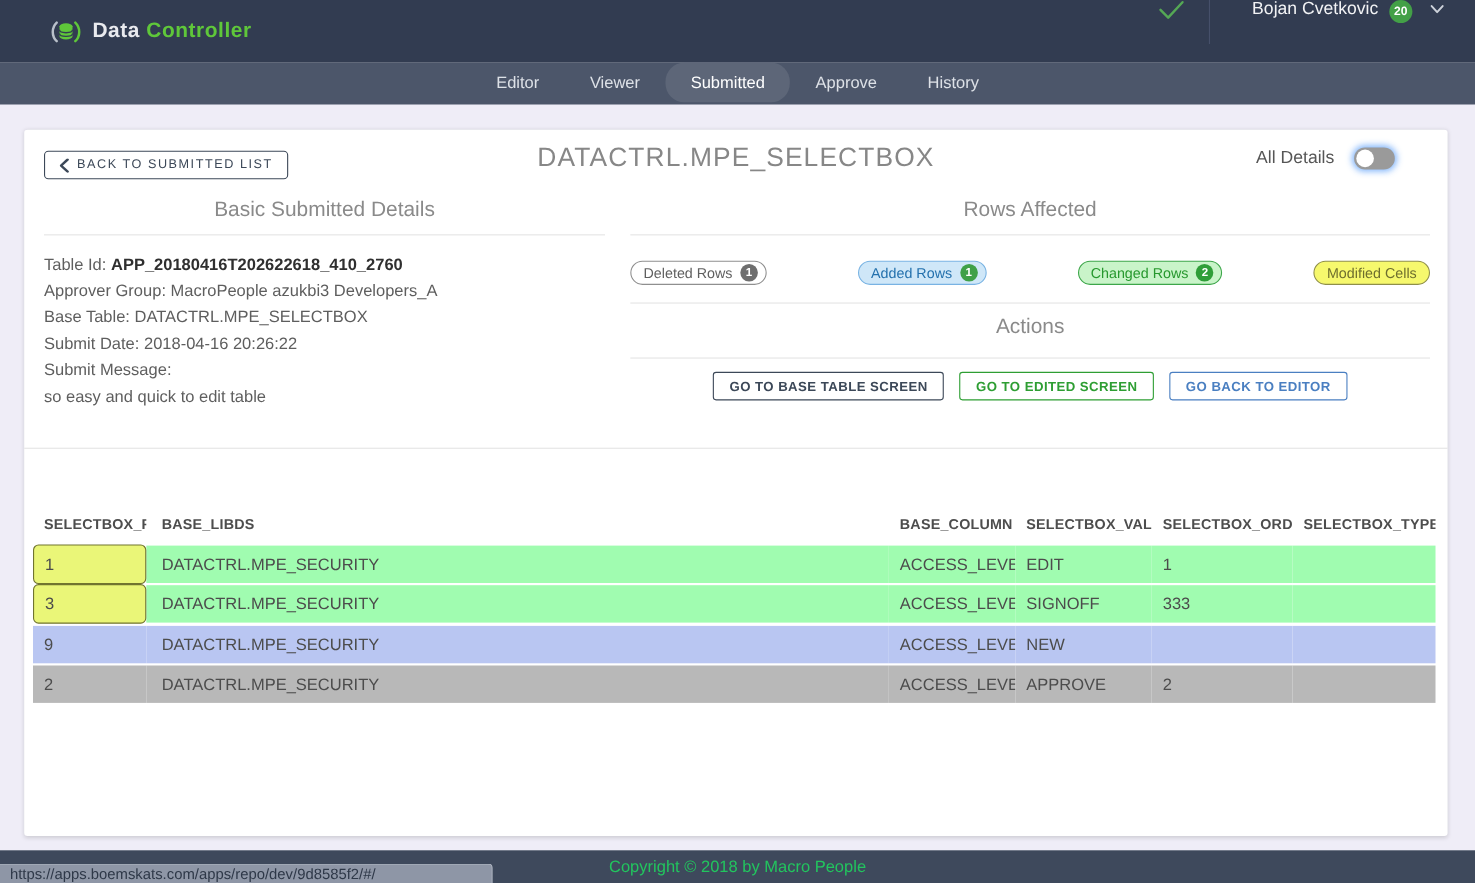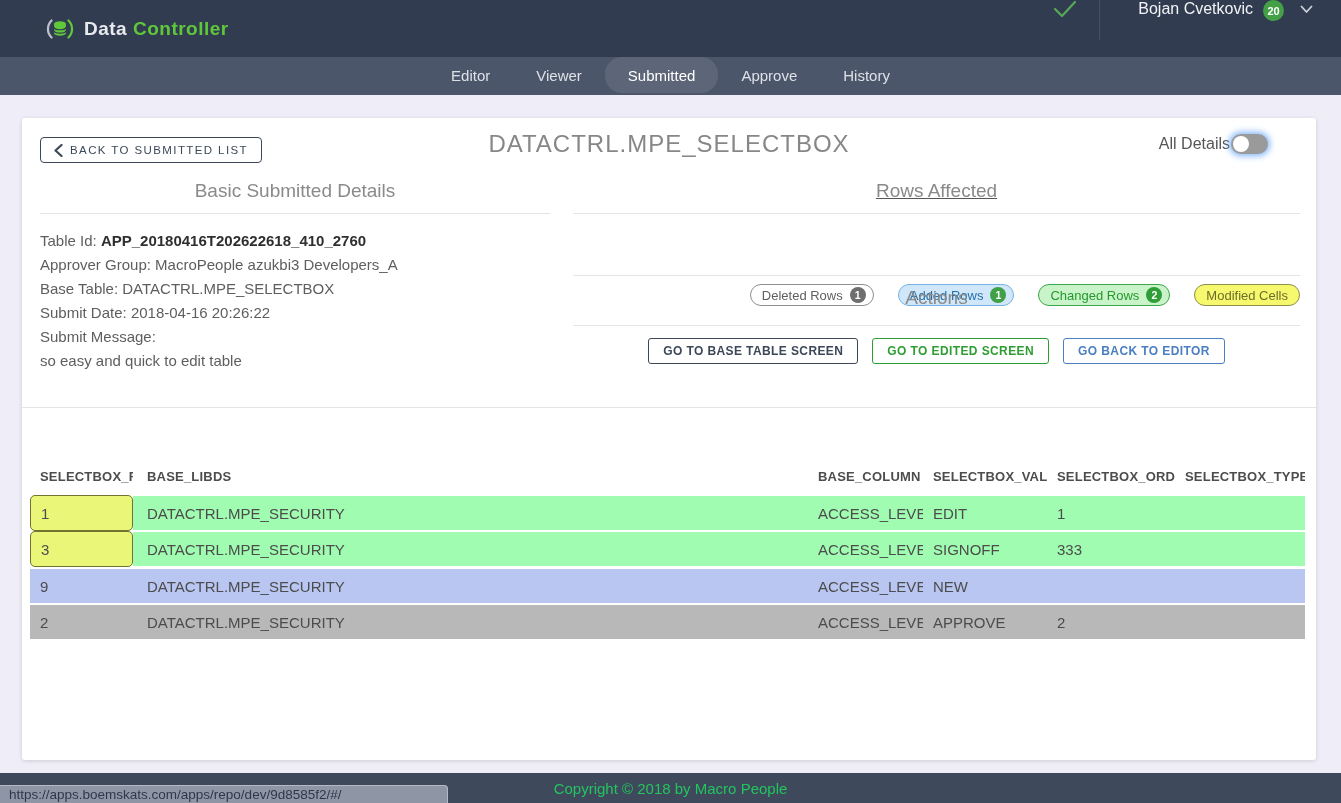--- a/index.html
+++ b/index.html
@@ -52,21 +52,21 @@
     position:absolute; left:18px; top:19px; height:26px;
     border:1px solid #3c4858; border-radius:4px; background:#fff;
     color:#3c4858; font-size:11.5px; font-weight:normal; letter-spacing:1.4px;
     display:flex; align-items:center; gap:7px; padding:0 13px; cursor:pointer;
   }
   .page-title {
     position:absolute; left:0; right:0; top:12px; text-align:center;
     font-size:24px; font-weight:300; color:#878787; letter-spacing:1px;
   }
   .all-details {
-    position:absolute; right:48px; top:16px; display:flex; align-items:center; gap:1px;
+    position:absolute; right:48px; top:16px; display:flex; align-items:center; gap:18px;
   }
   .all-details-label { font-size:16px; color:#565656; }
   .toggle {
     width:37px; height:20px; border-radius:10px; background:#9a9a9a;
     position:relative; cursor:pointer;
     box-shadow:0 0 6px 2px rgba(110,170,250,.85);
   }
   .toggle-knob {
     position:absolute; left:2px; top:2px; width:16px; height:16px;
     border-radius:50%; background:#ffffff;
@@ -75,23 +75,23 @@
   .section-heading { font-size:19px; font-weight:300; color:#8a8a8a; text-align:center; }
   .divider { height:1px; background:#e4e4e4; }
 
   
   .left-col { position:absolute; left:18px; top:62px; width:510px; }
   .left-col .divider { margin-top:11px; }
   .details-list { padding-top:15px; font-size:15px; color:#5e5e5e; line-height:24px; }
   .details-list b { color:#2f2f2f; }
 
   
-  .right-col { position:absolute; left:551px; top:62px; width:727px;text-decoration:underline; }
+  .right-col { position:absolute; left:551px; top:62px; width:727px; }
   .rc-divider1 { position:absolute; top:33px; left:0; right:0; }
-  .badges-row { position:absolute; top:57px; left:0; right:0; display:flex; justify-content:flex-end; gap:24px;margin-top:47px; }
+  .badges-row { position:absolute; top:57px; left:0; right:0; display:flex; justify-content:space-between; gap:14px; }
   .badge-pill {
     height:22px; border-radius:11px; display:flex; align-items:center; gap:7px;
     padding:0 11px; font-size:13px; border:1px solid; cursor:pointer;
   }
   .badge-pill .cnt {
     width:16px; height:16px; border-radius:50%; color:#fff; font-size:10.5px; font-weight:bold;
     display:flex; align-items:center; justify-content:center; margin-right:-4px;
   }
   .pill-deleted { background:#ffffff; border-color:#8f8f8f; color:#5f5f5f; }
   .pill-deleted .cnt { background:#6e6e6e; }

